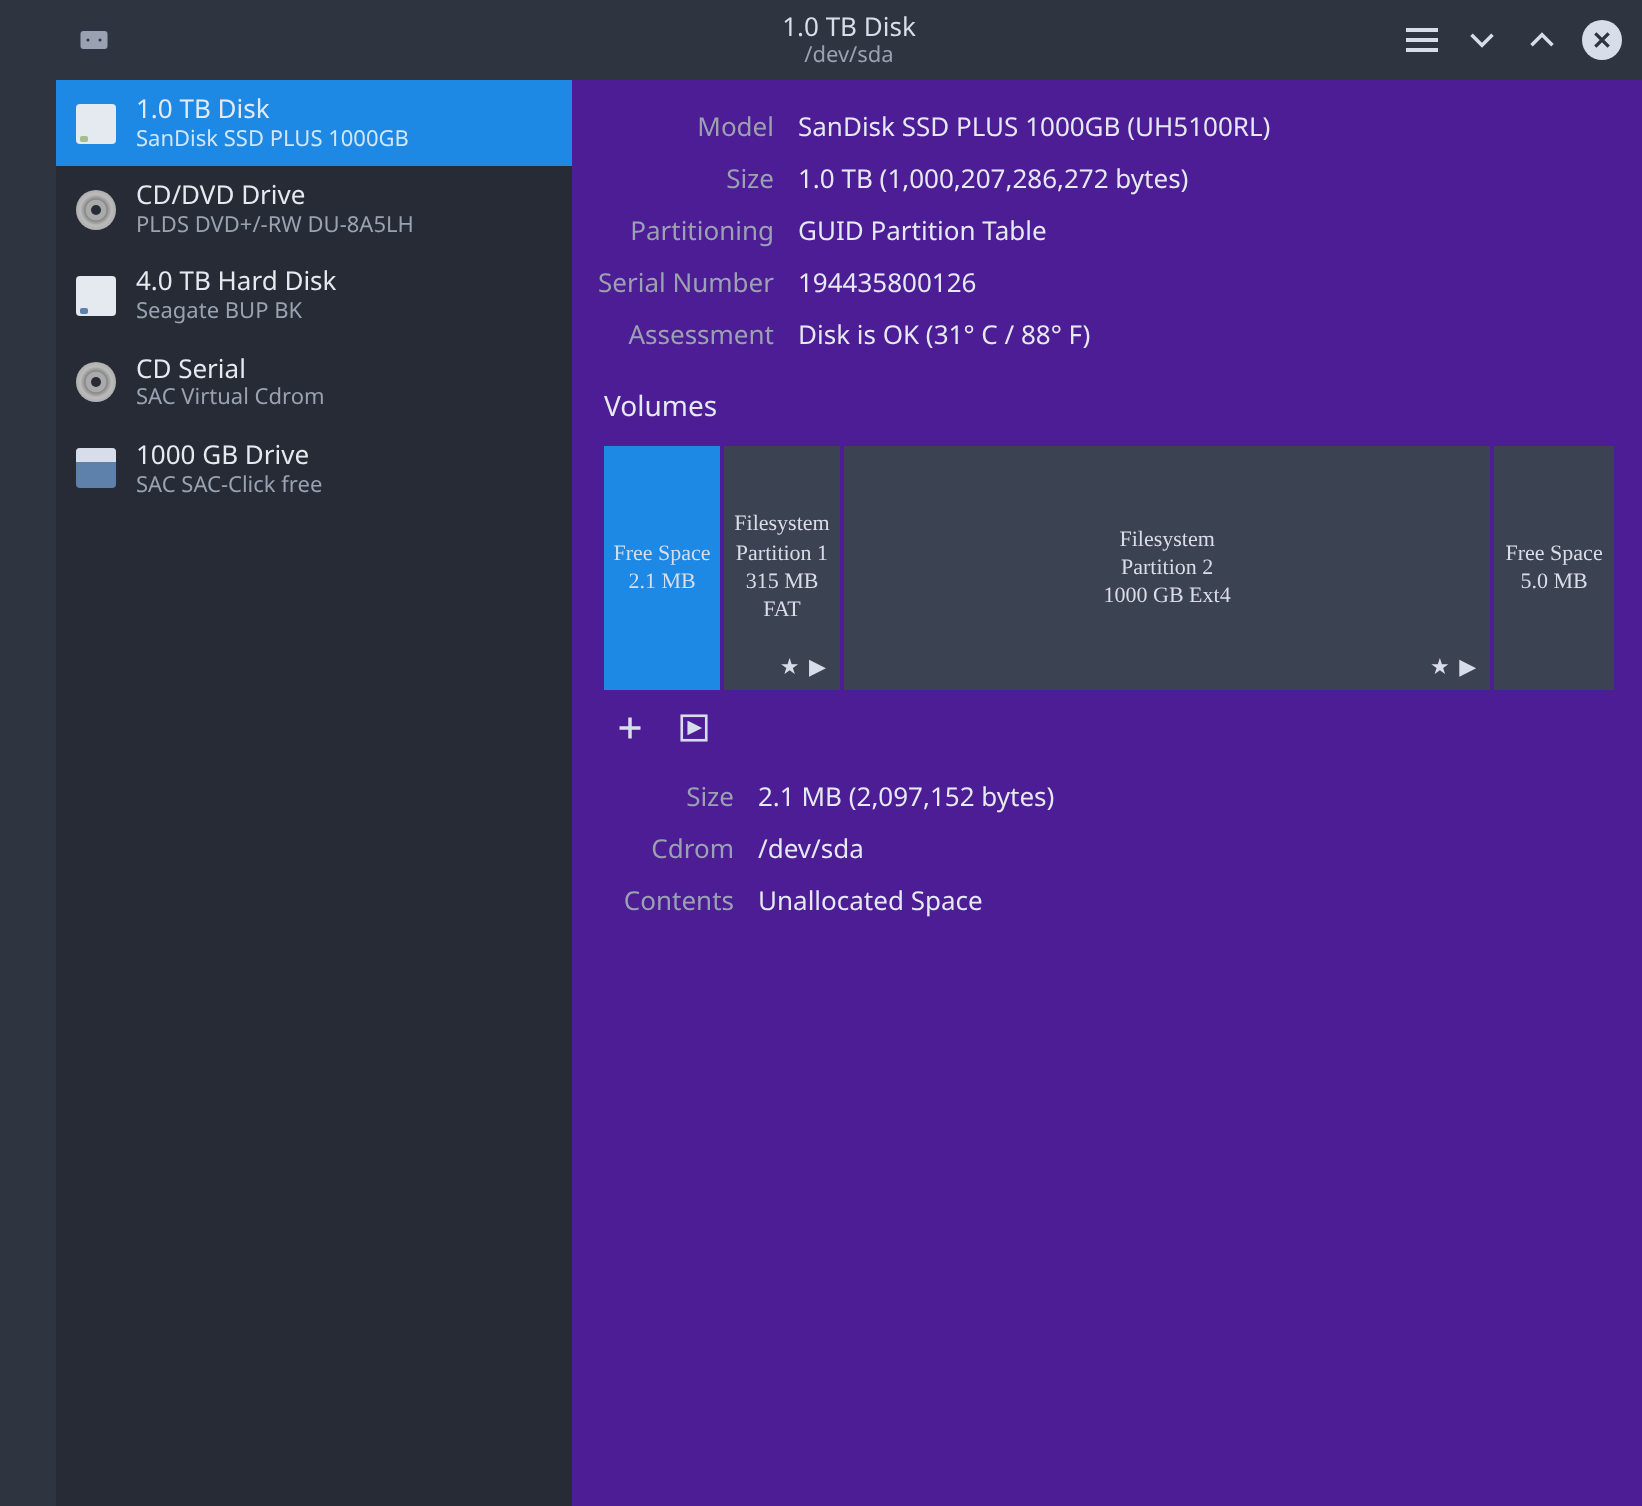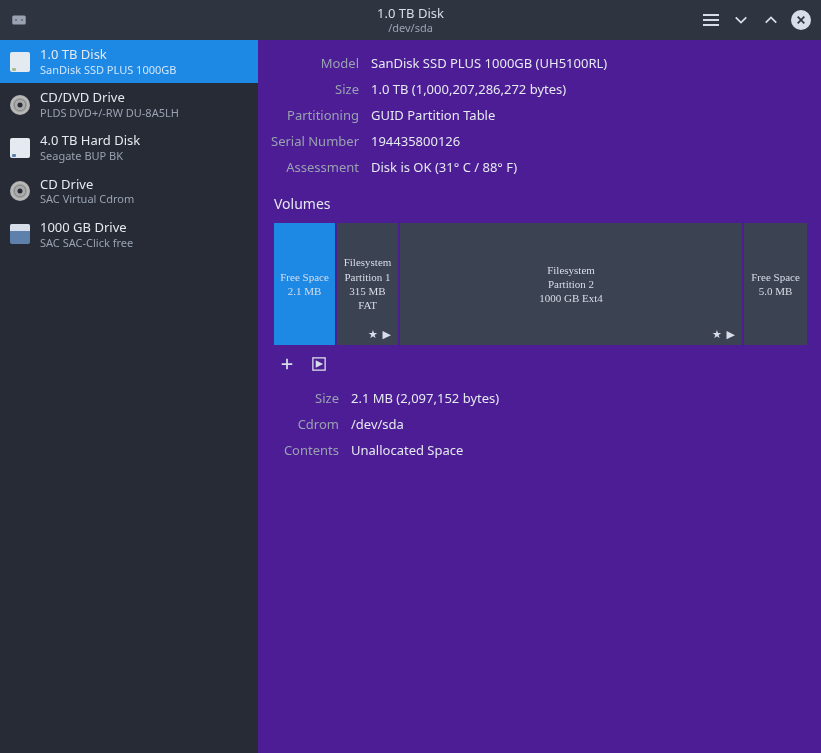--- a/index.html
+++ b/index.html
@@ -9,20 +9,21 @@
   background: #2e3440;
   color: #d8dee9;
   font-family: "Segoe UI", "Noto Sans", sans-serif;
   font-size: 13px;
   overflow: hidden;
 }
 .window {
   display: flex;
   flex-direction: column;
   height: 100%;
+  padding-left: 28px;
 }
 .titlebar {
   height: 40px;
   background: #2e3440;
   display: flex;
   align-items: center;
   padding: 0 10px;
   position: relative;
 }
 .app-icon {
@@ -298,21 +299,21 @@
         <div class="sidebar-item">
           <div class="dev-icon hdd"></div>
           <div class="dev-labels">
             <div class="main">4.0 TB Hard Disk</div>
             <div class="sub">Seagate BUP BK</div>
           </div>
         </div>
         <div class="sidebar-item">
           <div class="dev-icon cd"></div>
           <div class="dev-labels">
-            <div class="main">CD Drive</div>
+            <div class="main">CD Serial</div>
             <div class="sub">SAC Virtual Cdrom</div>
           </div>
         </div>
         <div class="sidebar-item">
           <div class="dev-icon usb"></div>
           <div class="dev-labels">
             <div class="main">1000 GB Drive</div>
             <div class="sub">SAC SAC-Click free</div>
           </div>
         </div>

